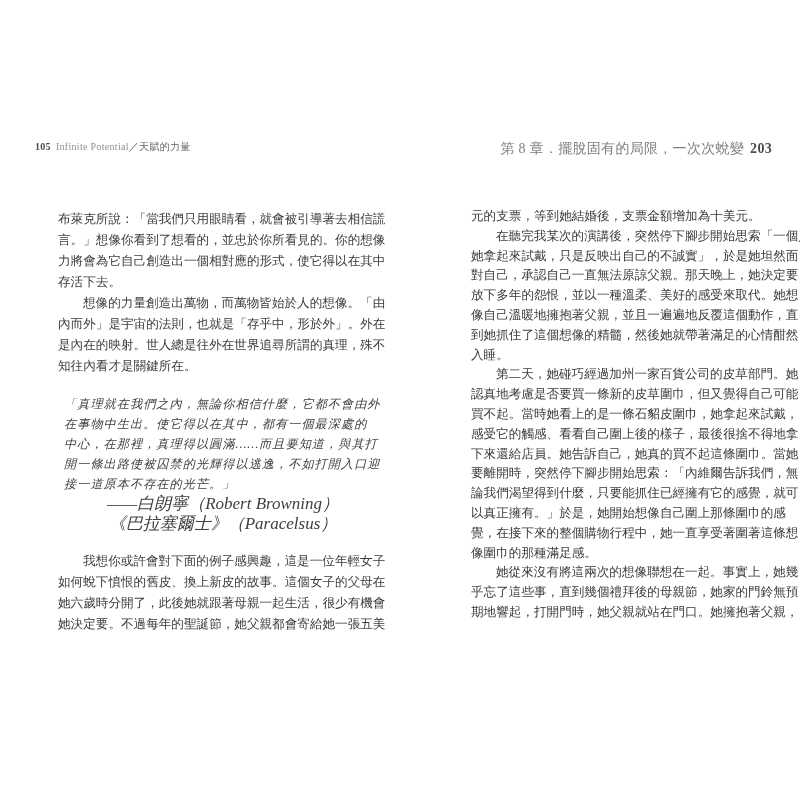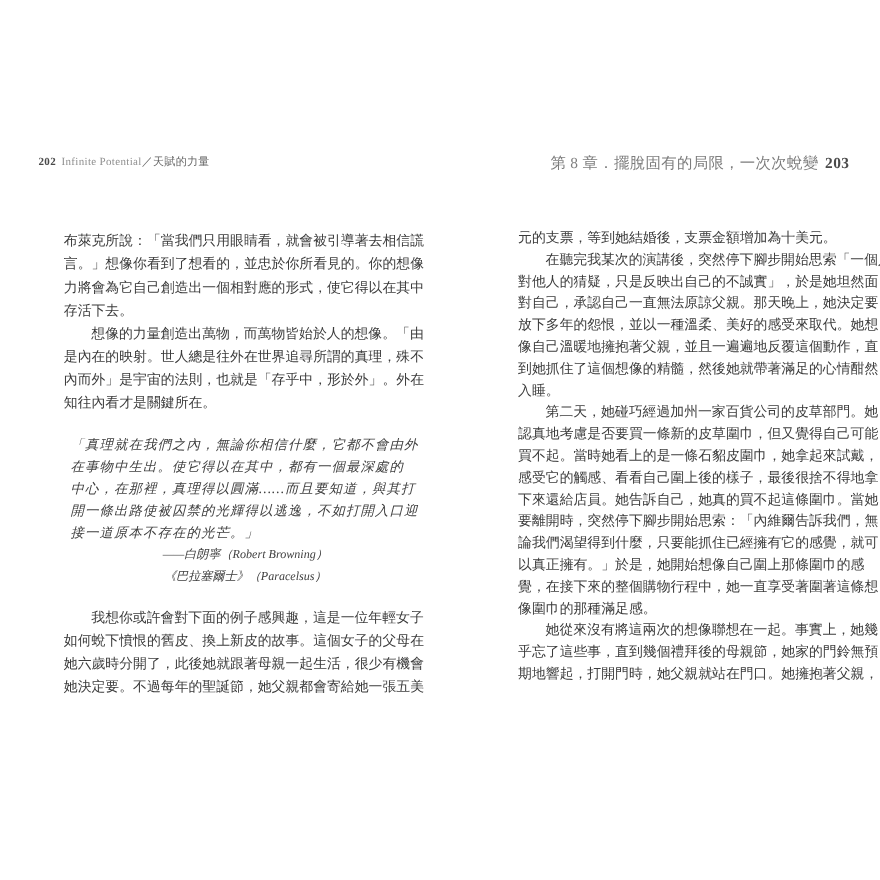--- a/index.html
+++ b/index.html
@@ -85,49 +85,49 @@
     font-style: italic;
     color: #404040;
     letter-spacing: 1px;
   }
   .para.attribution {
     text-align: center;
     margin-bottom: 17px;
   }
   .para.attribution .line {
     font-style: italic;
-    font-size: 11px;
+    font-size: 17px;
     line-height: 20px;
     color: #404040;
   }
 </style>
 </head>
 <body>
 
 <div class="spread">
 
   <div class="header-left">
-    <span class="pagenum">202</span><span class="title-en">Infinite Potential</span><span class="title-zh">／</span><span class="title-zh">天賦的力量</span>
+    <span class="pagenum">105</span><span class="title-en">Infinite Potential</span><span class="title-zh">／</span><span class="title-zh">天賦的力量</span>
   </div>
 
   <div class="header-right">
     <span>第 8 章．擺脫固有的局限，一次次蛻變</span><span class="pagenum">203</span>
   </div>
 
   <div class="body-col body-left">
       <div class="para body">
         <div class="line">布萊克所說：「當我們只用眼睛看，就會被引導著去相信謊</div>
         <div class="line">言。」想像你看到了想看的，並忠於你所看見的。你的想像</div>
         <div class="line">力將會為它自己創造出一個相對應的形式，使它得以在其中</div>
         <div class="line">存活下去。</div>
       </div>
       <div class="para body">
         <div class="line indent">想像的力量創造出萬物，而萬物皆始於人的想像。「由</div>
+        <div class="line">內而外」是宇宙的法則，也就是「存乎中，形於外」。外在</div>
         <div class="line">是內在的映射。世人總是往外在世界追尋所謂的真理，殊不</div>
-        <div class="line">內而外」是宇宙的法則，也就是「存乎中，形於外」。外在</div>
         <div class="line">知往內看才是關鍵所在。</div>
       </div>
       <div class="para quote">
         <div class="line">「真理就在我們之內，無論你相信什麼，它都不會由外</div>
         <div class="line">在事物中生出。使它得以在其中，都有一個最深處的</div>
         <div class="line">中心，在那裡，真理得以圓滿……而且要知道，與其打</div>
         <div class="line">開一條出路使被囚禁的光輝得以逃逸，不如打開入口迎</div>
         <div class="line">接一道原本不存在的光芒。」</div>
       </div>
       <div class="para attribution">
@@ -141,21 +141,21 @@
         <div class="line">她決定要。不過每年的聖誕節，她父親都會寄給她一張五美</div>
       </div>
     </div>
 
   <div class="body-col body-right">
       <div class="para body">
         <div class="line">元的支票，等到她結婚後，支票金額增加為十美元。</div>
       </div>
       <div class="para body">
         <div class="line indent">在聽完我某次的演講後，突然停下腳步開始思索「一個人</div>
-        <div class="line">對他人的猜疑，只是反映出自己的不誠實」，於是她坦然面</div>
+        <div class="line">她拿起來試戴，只是反映出自己的不誠實」，於是她坦然面</div>
         <div class="line">對自己，承認自己一直無法原諒父親。那天晚上，她決定要</div>
         <div class="line">放下多年的怨恨，並以一種溫柔、美好的感受來取代。她想</div>
         <div class="line">像自己溫暖地擁抱著父親，並且一遍遍地反覆這個動作，直</div>
         <div class="line">到她抓住了這個想像的精髓，然後她就帶著滿足的心情酣然</div>
         <div class="line">入睡。</div>
       </div>
       <div class="para body">
         <div class="line indent">第二天，她碰巧經過加州一家百貨公司的皮草部門。她</div>
         <div class="line">認真地考慮是否要買一條新的皮草圍巾，但又覺得自己可能</div>
         <div class="line">買不起。當時她看上的是一條石貂皮圍巾，她拿起來試戴，</div>

